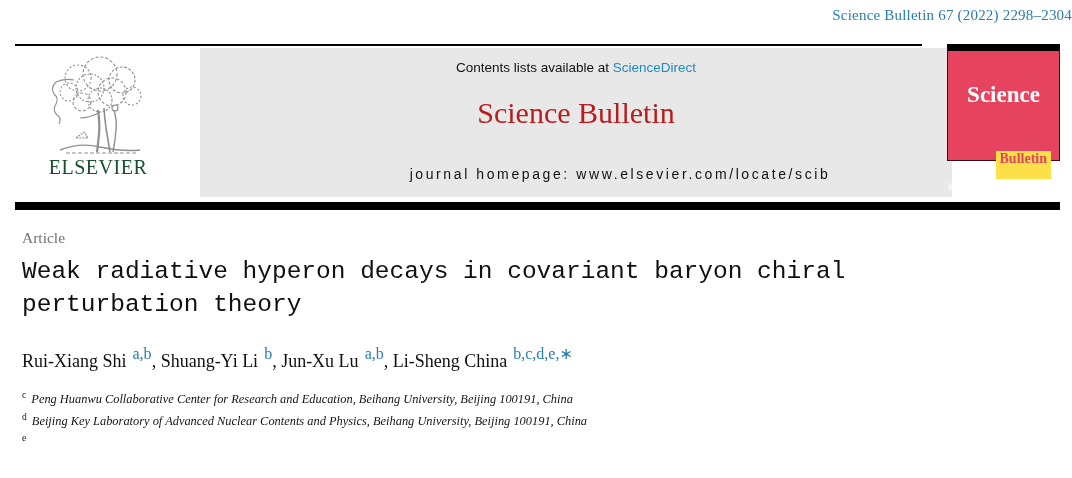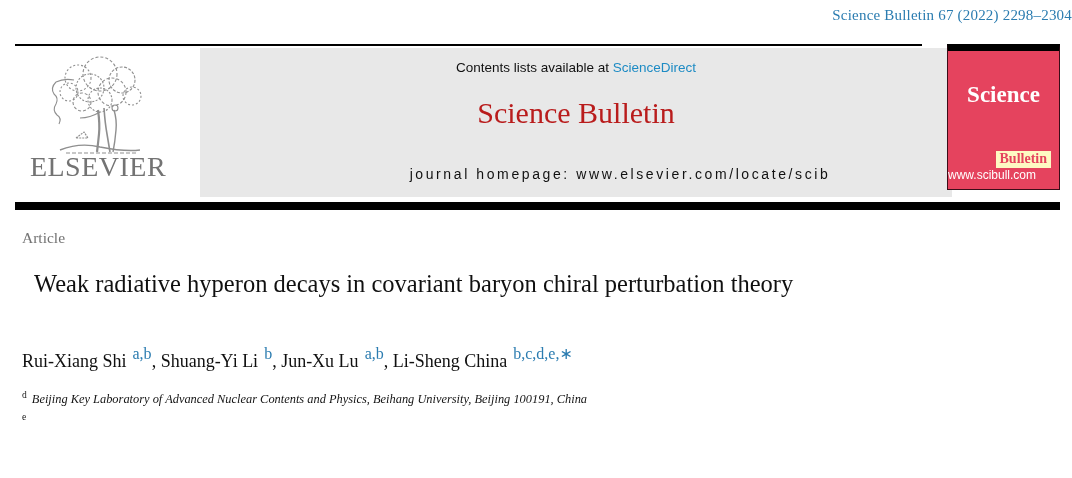--- a/index.html
+++ b/index.html
@@ -30,38 +30,38 @@
   .homepage-line{
     position:absolute;top:118px;left:0;width:100%;text-align:center;
     font-family:"Liberation Sans", sans-serif;font-size:14px;letter-spacing:2.6px;color:#111;padding-left:44px;
   }
   
   .elsevier{
     position:absolute;left:28px;top:52px;width:140px;height:145px;text-align:center;
   }
   .elsevier svg{display:block;margin:0 auto;}
   .elsevier-word{
-    font-family:"Liberation Serif", serif;font-size:28px;color:#737373;
+    font-family:"Liberation Serif", serif;font-size:20px;color:#14532d;
     letter-spacing:.5px;line-height:26px;
   }
   
   .cover{
-    position:absolute;left:947px;top:44px;width:113px;height:146px;
+    position:absolute;left:947px;top:44px;width:113px;height:117px;
     background:#e5435e;border:1px solid #3a0d18;border-top:7px solid #000;
     box-sizing:border-box;
   }
   .cover-science{
     margin-top:33px;text-align:center;color:#fff;
     font-family:"Liberation Serif", serif;font-weight:bold;font-size:23px;line-height:22px;
   }
   .cover-bulletin-wrap{text-align:right;padding-right:8px;margin-top:1px;}
   .cover-bulletin{
-    display:inline-block;background:#fef9c3;color:#e5435e;
+    display:inline-block;background:#fde047;color:#e5435e;
     font-family:"Liberation Serif", serif;font-weight:bold;font-size:14px;
-    padding:0 4px 1px 4px;
+    padding:0 4px 12px 4px;
     margin-top:44px;
   }
   .cover-url{
     text-align:left;color:#fff;
     font-family:"Liberation Sans", sans-serif;font-size:12px;
   }
   
   .thick-bar{position:absolute;left:15px;top:202px;width:1045px;height:8px;background:#000;}
   
   .article-type{position:absolute;left:22px;top:229px;font-size:15.5px;color:#737373;}
@@ -134,20 +134,21 @@
   <div class="cover-bulletin-wrap">
     <span class="cover-bulletin">Bulletin</span>
   </div>
   <div class="cover-url">www.scibull.com</div>
 </div>
 
 <div class="thick-bar"></div>
 
 <div class="article-type">Article</div>
 
-<h1 class="paper-title" style="margin:12px;font-weight:normal;">Weak radiative hyperon decays in covariant baryon chiral perturbation theory</h1>
+<h1 class="paper-title" style="margin:0;font-weight:normal;font-family:Liberation Mono, monospace;">Weak radiative hyperon decays in covariant baryon chiral perturbation theory</h1>
 
 <div class="authors" id="authors"><span>Rui-Xiang Shi</span><sup> a,b</sup><span>, </span><span>Shuang-Yi Li</span><sup> b</sup><span>, </span><span>Jun-Xu Lu</span><sup> a,b</sup><span>, </span><span>Li-Sheng China</span><sup> b,c,d,e,∗</sup></div>
 
 <div class="affiliations" id="affiliations">
+    <div class="affil-line"><sup>c</sup><span> Peng Huanwu Collaborative Center for Research and Education, Beihang University, Beijing 100191, China</span></div>
     <div class="affil-line"><sup>d</sup><span> Beijing Key Laboratory of Advanced Nuclear Contents and Physics, Beihang University, Beijing 100191, China</span></div>
     <div class="affil-line"><sup>e</sup></div>
   </div>
 
 </body></html>

